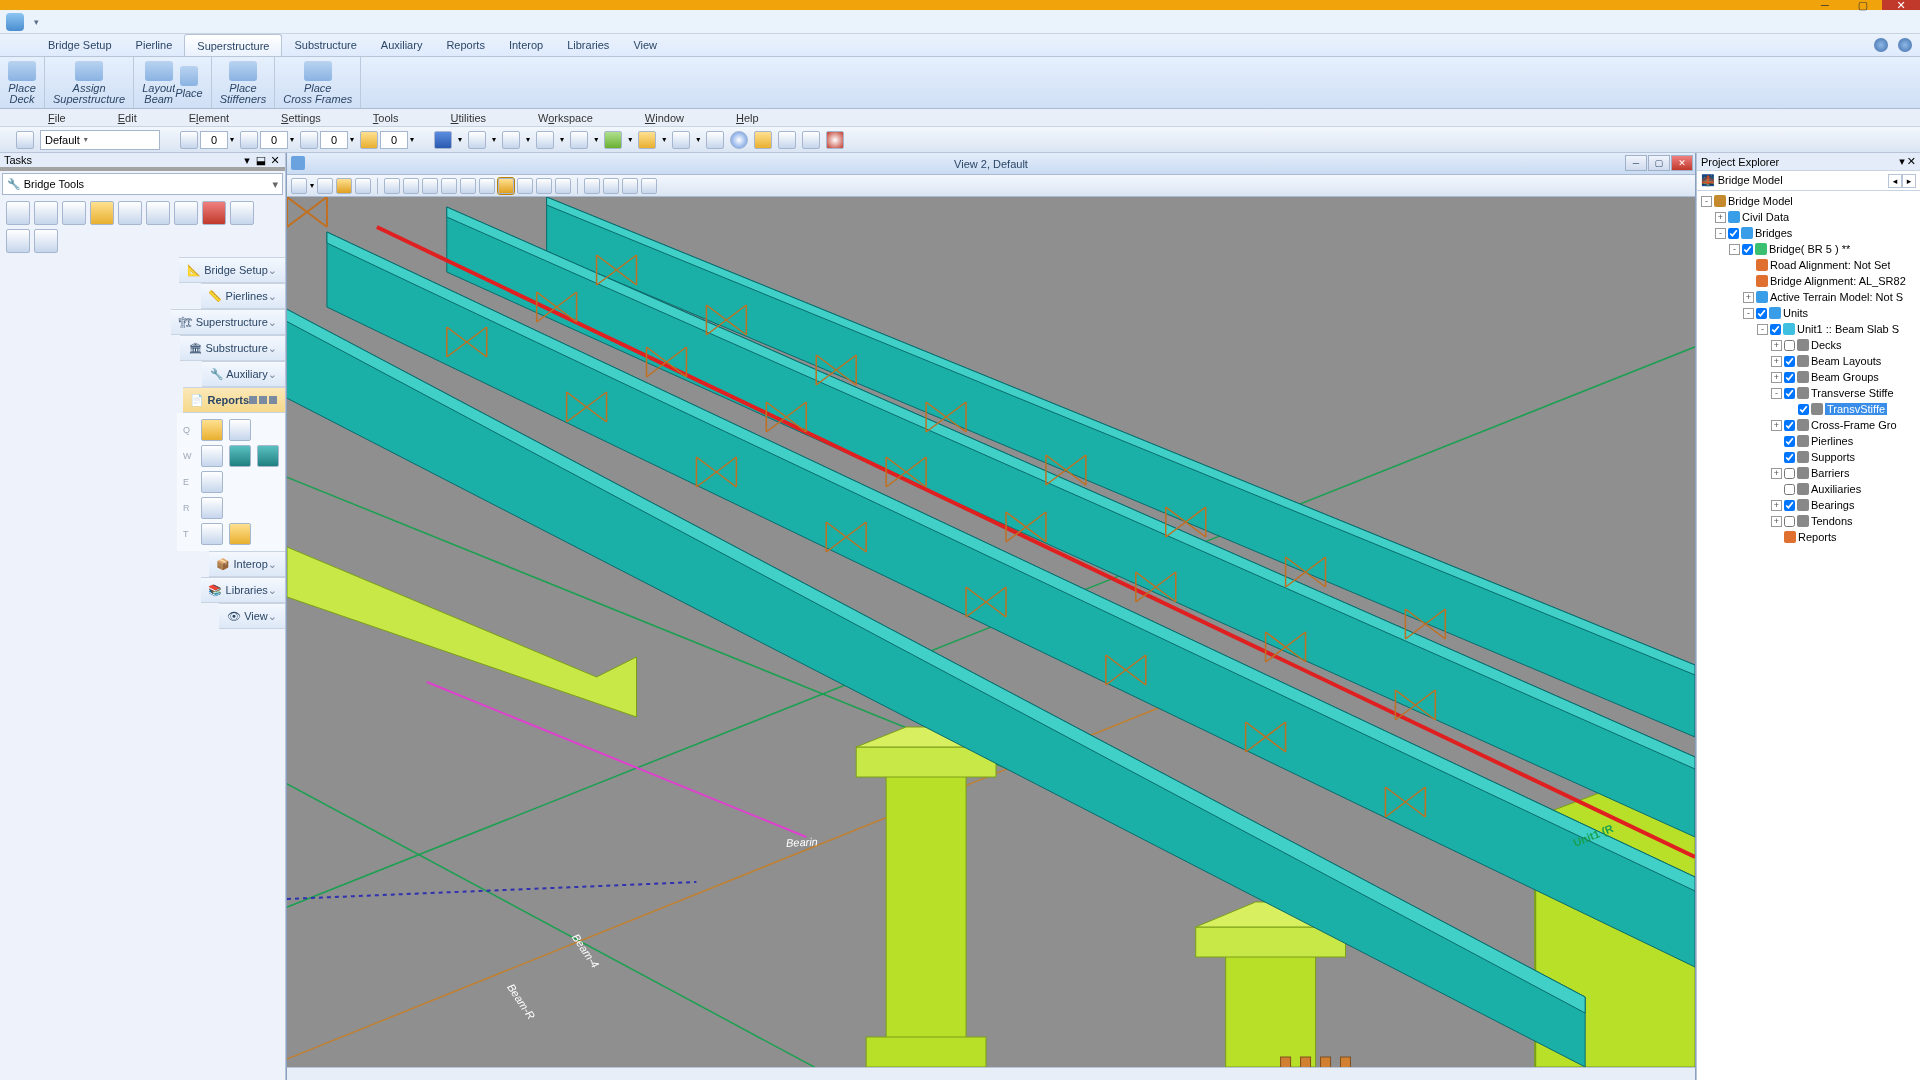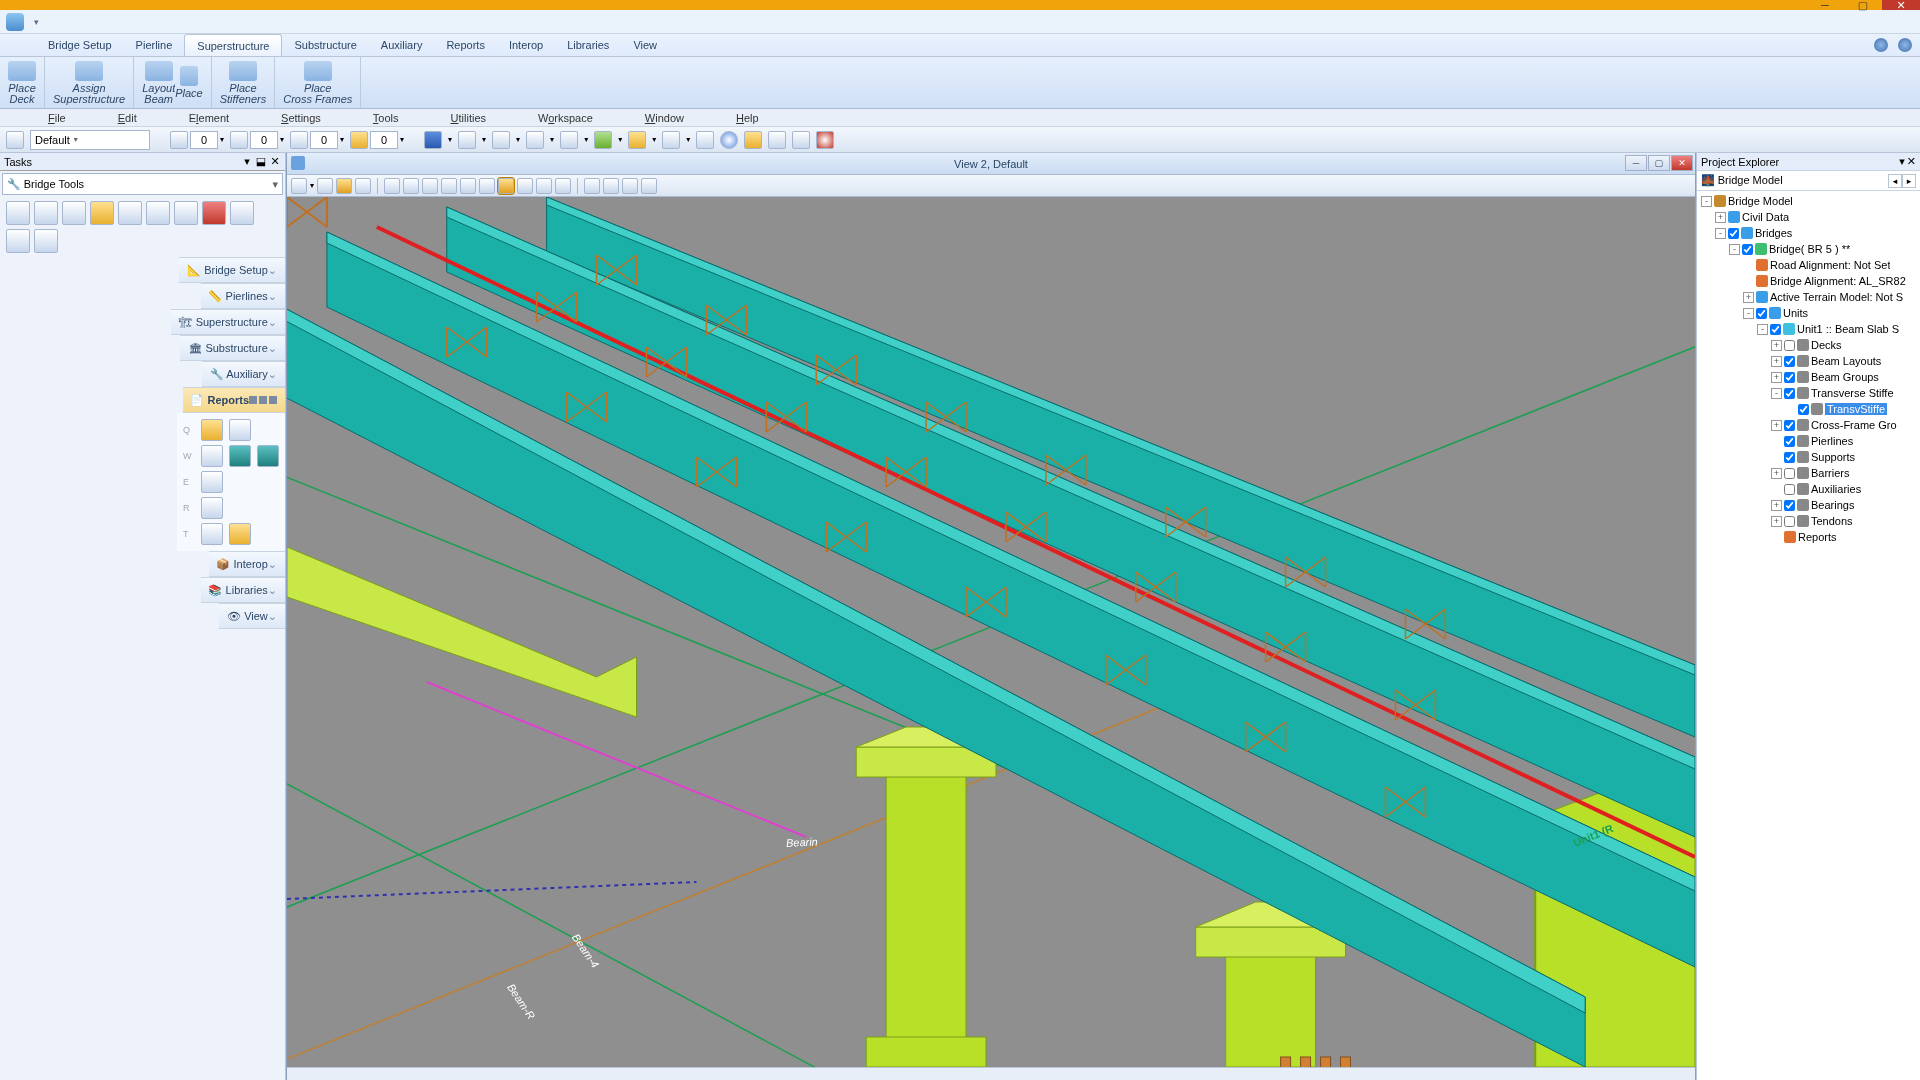--- a/index.html
+++ b/index.html
@@ -25,33 +25,33 @@
 .ribbon { height: 52px; background: linear-gradient(#e6f0fd,#cfdff5); border-bottom: 1px solid #a9bad2; display: flex; }
 .rib-group { border-right: 1px solid #bccadd; padding: 2px 8px; display: flex; flex-direction: column; align-items: center; justify-content: center; color: #2b4666; font-style: italic; }
 .rib-group .ic-big { width: 28px; height: 20px; background: linear-gradient(#b9d3f0,#8ab3e2); border-radius: 3px; margin-bottom: 2px; }
 .rib-group .lbl { text-align: center; line-height: 11px; font-size: 10px; }
 
 
 .sec-menubar { height: 18px; background: #e8eff9; display: flex; align-items: center; gap: 12px; padding: 0 8px; border-bottom: 1px solid #c9d4e3;}
 .sec-menubar span { color: #333; cursor: pointer; padding-left: 40px; }
 
 
-.toolbar { height: 26px; background: linear-gradient(#f3f7fd,#dbe5f3); border-bottom: 1px solid #b8c5d9; display: flex; align-items: center; gap: 6px; padding: 0 6px; }
+.toolbar { height: 26px; background: linear-gradient(#f3f7fd,#dbe5f3); border-bottom: 1px solid #b8c5d9; display: flex; align-items: center; gap: 6px; padding: 0 16px; }
 .tb-ic { width: 18px; height: 18px; background: linear-gradient(#fff,#c6d6ec); border: 1px solid #a5b6ce; border-radius: 2px; }
 .tb-sel { height: 20px; border: 1px solid #a5b6ce; background: #fff; padding: 0 4px; display: flex; align-items: center; gap: 4px; }
 .tb-sel::after { content: "▾"; font-size: 8px; color: #666; }
 .tb-spin { display: flex; align-items: center; gap: 2px; }
 .tb-spin input { width: 28px; height: 18px; border: 1px solid #a5b6ce; text-align: center; }
 
 
 .body { height: 930px; display: flex; }
 
 
 .tasks-panel { width: 286px; background: #eef3fb; border-right: 1px solid #b8c5d9; display: flex; flex-direction: column; }
-.tasks-head { height: 18px; background: #e3ecf8; border-bottom: 1px solid #a3a3a3; padding: 0 4px; display: flex; align-items: center; justify-content: space-between; font-size: 11px;}
+.tasks-head { height: 18px; background: #e3ecf8; border-bottom: 4px solid #a3a3a3; padding: 0 4px; display: flex; align-items: center; justify-content: space-between; font-size: 11px;}
 .tasks-head .ctrl { display: flex; gap: 2px; }
 .tasks-head .ctrl span { width: 12px; height: 12px; display: inline-flex; align-items: center; justify-content: center; }
 .task-combo { height: 22px; margin: 2px; border: 1px solid #a5b6ce; background: #fff; display: flex; align-items: center; padding: 0 4px; justify-content: space-between; }
 .task-combo::after { content: "▾"; color: #666; }
 .tool-grid { padding: 4px 6px; display: flex; flex-wrap: wrap; gap: 4px; }
 .tool-grid .tb-ic { width: 24px; height: 24px; }
 .accordion { display: flex; flex-direction: column; align-items: flex-end; }
 .acc-head { height: 26px; background: linear-gradient(#f4f8fe,#dde8f7); border-top: 1px solid #c9d4e3; border-bottom: 1px solid #c9d4e3; display: flex; align-items: center; padding: 0 8px; justify-content: space-between; color: #2b4666; cursor: pointer; }
 .acc-head.reports-active { background: linear-gradient(#fce8b8,#f5d88a); }
 .acc-head .chev { color: #7a8aa0; }

